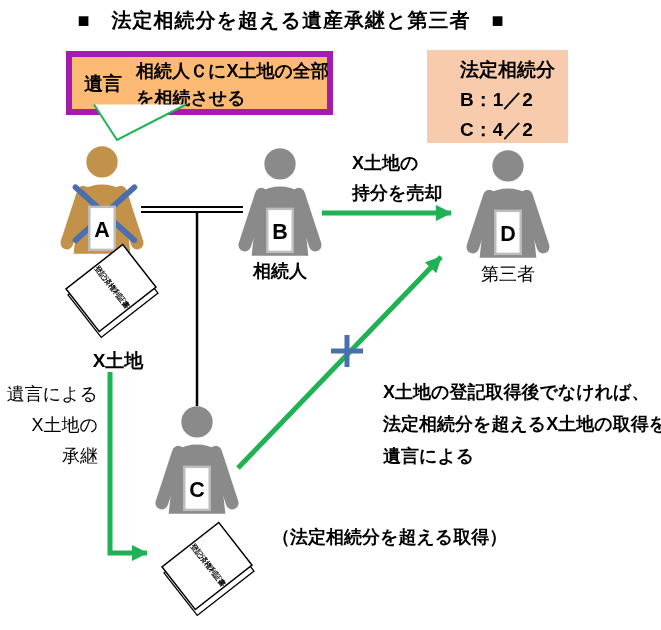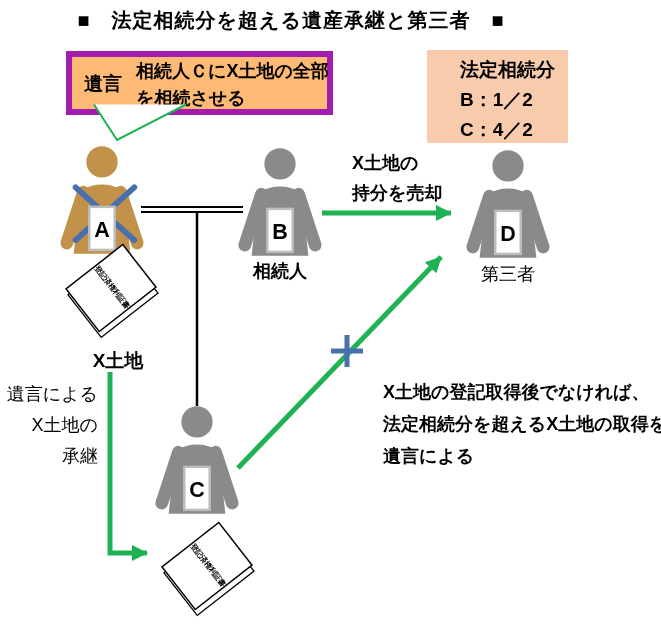--- a/index.html
+++ b/index.html
@@ -128,20 +128,21 @@
     <div>法定相続分を超えるX土地の取得を</div>
     <div>遺言による</div>
   </div>
 
   <div id="bequest-note" class="abs">
     <div>遺言による</div>
     <div>X土地の</div>
     <div>承継</div>
   </div>
 
+  <div id="acq-caption" class="abs">（法定相続分を超える取得）</div>
 
   <svg class="abs overlay" style="left:0;top:0;" width="661" height="630">
     <defs>
       <marker id="ah" markerUnits="userSpaceOnUse" markerWidth="20" markerHeight="18" refX="15" refY="8" orient="auto">
         <path d="M0,0 L16,8 L0,16 Z" fill="#1FB254"></path>
       </marker>
     </defs>
 
     <path d="M94,104.5 L117,140 L186,104.5" fill="#fff" stroke="#1FB254" stroke-width="2"></path>
 

